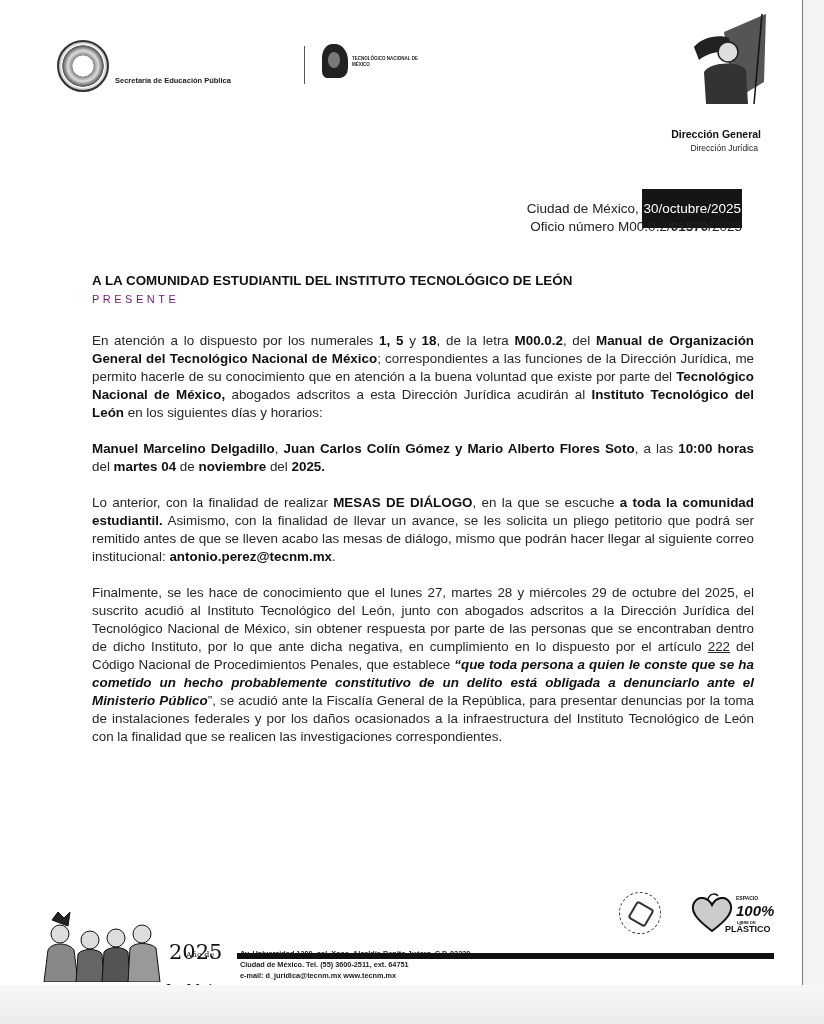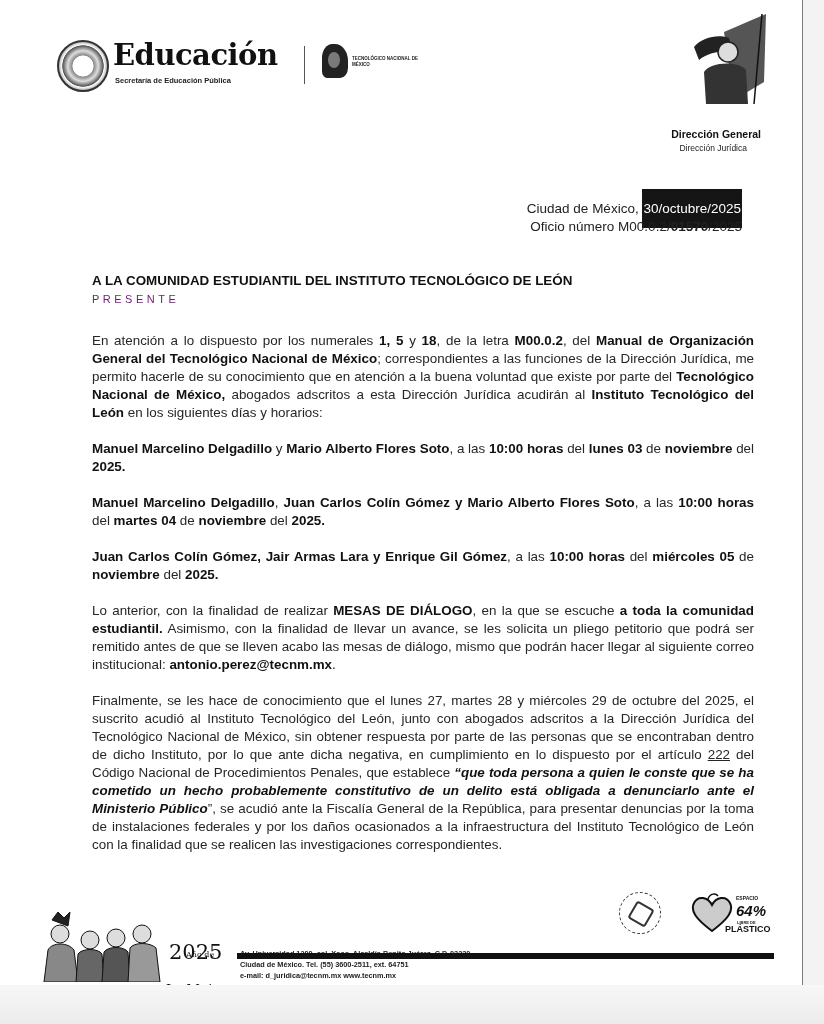--- a/index.html
+++ b/index.html
@@ -47,21 +47,21 @@
     position: absolute; left: 352px; top: 56px; font-size: 4.5px; font-weight: bold; line-height: 6px; color: #222;
     text-transform: uppercase; width: 70px;
   }
   .heroine {
     position: absolute; left: 684px; top: 12px; width: 85px; height: 92px;
   }
   .dir-general {
     position: absolute; right: 41px; top: 128px; font-size: 10.5px; font-weight: bold; text-align: left; color: #111;
   }
   .dir-juridica {
-    position: absolute; right: 55px; top: 143px; font-size: 8.5px; text-align: right; color: #222;
+    position: absolute; right: 44px; top: 143px; font-size: 8.5px; text-align: right; color: #222;
   }
   
   .date-line {
     position: absolute; right: 60px; top: 201px; font-size: 13.5px; color: #222; text-align: right;
   }
   .date-hl { background: #151515; color: #fff; padding: 12px 1px; }
   .oficio-line {
     position: absolute; right: 60px; top: 219px; font-size: 13.5px; color: #222; text-align: right;
   }
   
@@ -103,21 +103,20 @@
   .plastic-100 { position: absolute; left: 736px; top: 902px; font-size: 15px; font-style: italic; font-weight: bold; color: #111; }
   .plastic-libre { position: absolute; left: 737px; top: 920px; font-size: 4px; font-weight: bold; color: #222; }
   .plastic-word { position: absolute; left: 725px; top: 924px; font-size: 9px; font-weight: bold; color: #111; }
 </style>
 </head>
 <body>
 
 <div class="page">
 
   <div class="seal"></div>
-  <div class="edu-title">Educación</div>
   <div class="edu-sub">Secretaría de Educación Pública</div>
   <div class="vdivider"></div>
   <div class="tecnm-logo"></div>
   <div class="tecnm-text">Tecnológico Nacional de México</div>
 
   <svg class="heroine" viewBox="0 0 85 92">
     <polygon points="40,20 82,2 80,70 50,88" fill="#555"></polygon>
     <path d="M10,35 C18,25 35,22 45,26 L48,40 C40,38 25,40 15,48 Z" fill="#222"></path>
     <circle cx="44" cy="40" r="10" fill="#ddd" stroke="#222" stroke-width="1.5"></circle>
     <path d="M20,60 C25,50 55,48 62,58 L64,92 L22,92 Z" fill="#333"></path>
@@ -136,31 +135,25 @@
   </div>
 
   <div class="body">
     <div class="addressee">A LA COMUNIDAD ESTUDIANTIL DEL INSTITUTO TECNOLÓGICO DE LEÓN</div>
     <div class="presente">PRESENTE</div>
 
     <p class="para">
       <span>En atención a lo dispuesto por los numerales </span><b>1, 5</b><span> y </span><b>18</b><span>, de la letra </span><b>M00.0.2</b><span>, del </span><b>Manual de Organización General del Tecnológico Nacional de México</b><span>; correspondientes a las funciones de la Dirección Jurídica, me permito hacerle de su conocimiento que en atención a la buena voluntad que existe por parte del </span><b>Tecnológico Nacional de México,</b><span> abogados adscritos a esta Dirección Jurídica acudirán al </span><b>Instituto Tecnológico del León</b><span> en los siguientes días y horarios:</span>
     </p>
 
-    <p class="para">
-      <b>Manuel Marcelino Delgadillo</b><span> y </span><b>Mario Alberto Flores Soto</b><span>, a las </span><b>10:00 horas</b><span> del </span><b>lunes 03</b><span> de </span><b>noviembre</b><span> del </span><b>2025.</b>
-    </p>
 
     <p class="para">
       <b>Manuel Marcelino Delgadillo</b><span>, </span><b>Juan Carlos Colín Gómez y Mario Alberto Flores Soto</b><span>, a las </span><b>10:00 horas</b><span> del </span><b>martes 04</b><span> de </span><b>noviembre</b><span> del </span><b>2025.</b>
     </p>
 
-    <p class="para">
-      <b>Juan Carlos Colín Gómez, Jair Armas Lara y Enrique Gil Gómez</b><span>, a las </span><b>10:00 horas</b><span> del </span><b>miércoles 05</b><span> de </span><b>noviembre</b><span> del </span><b>2025.</b>
-    </p>
 
     <p class="para">
       <span>Lo anterior, con la finalidad de realizar </span><b>MESAS DE DIÁLOGO</b><span>, en la que se escuche </span><b>a toda la comunidad estudiantil.</b><span> Asimismo, con la finalidad de llevar un avance, se les solicita un pliego petitorio que podrá ser remitido antes de que se lleven acabo las mesas de diálogo, mismo que podrán hacer llegar al siguiente correo institucional: </span><b>antonio.perez@tecnm.mx</b><span>.</span>
     </p>
 
     <p class="para">
       <span>Finalmente, se les hace de conocimiento que el lunes 27, martes 28 y miércoles 29 de octubre del 2025, el suscrito acudió al Instituto Tecnológico del León, junto con abogados adscritos a la Dirección Jurídica del Tecnológico Nacional de México, sin obtener respuesta por parte de las personas que se encontraban dentro de dicho Instituto, por lo que ante dicha negativa, en cumplimiento en lo dispuesto por el artículo </span><span class="u">222</span><span> del Código Nacional de Procedimientos Penales, que establece </span><span class="bi">“que toda persona a quien le conste que se ha cometido un hecho probablemente constitutivo de un delito está obligada a denunciarlo ante el Ministerio Público</span><span>”, se acudió ante la Fiscalía General de la República, para presentar denuncias por la toma de instalaciones federales y por los daños ocasionados a la infraestructura del Instituto Tecnológico de León con la finalidad que se realicen las investigaciones correspondientes.</span>
     </p>
   </div>
 
@@ -190,18 +183,18 @@
     <div>e-mail: d_juridica@tecnm.mx   www.tecnm.mx</div>
   </div>
   <div class="footer-bar"></div>
 
   <div class="hex-seal"></div>
   <svg class="heart" viewBox="0 0 44 40">
     <path d="M22,38 C6,26 0,18 4,10 C8,2 18,4 22,12 C26,4 36,2 40,10 C44,18 38,26 22,38 Z" fill="#ccc" stroke="#111" stroke-width="2"></path>
     <path d="M18,6 C20,0 26,0 28,3" fill="none" stroke="#111" stroke-width="1.5"></path>
   </svg>
   <div class="plastic-espacio">ESPACIO</div>
-  <div class="plastic-100">64%</div>
+  <div class="plastic-100">100%</div>
   <div class="plastic-libre">LIBRE DE</div>
   <div class="plastic-word">PLÁSTICO</div>
 </div>
 
 <div class="bottom-shade"></div>
 
 </body></html>

